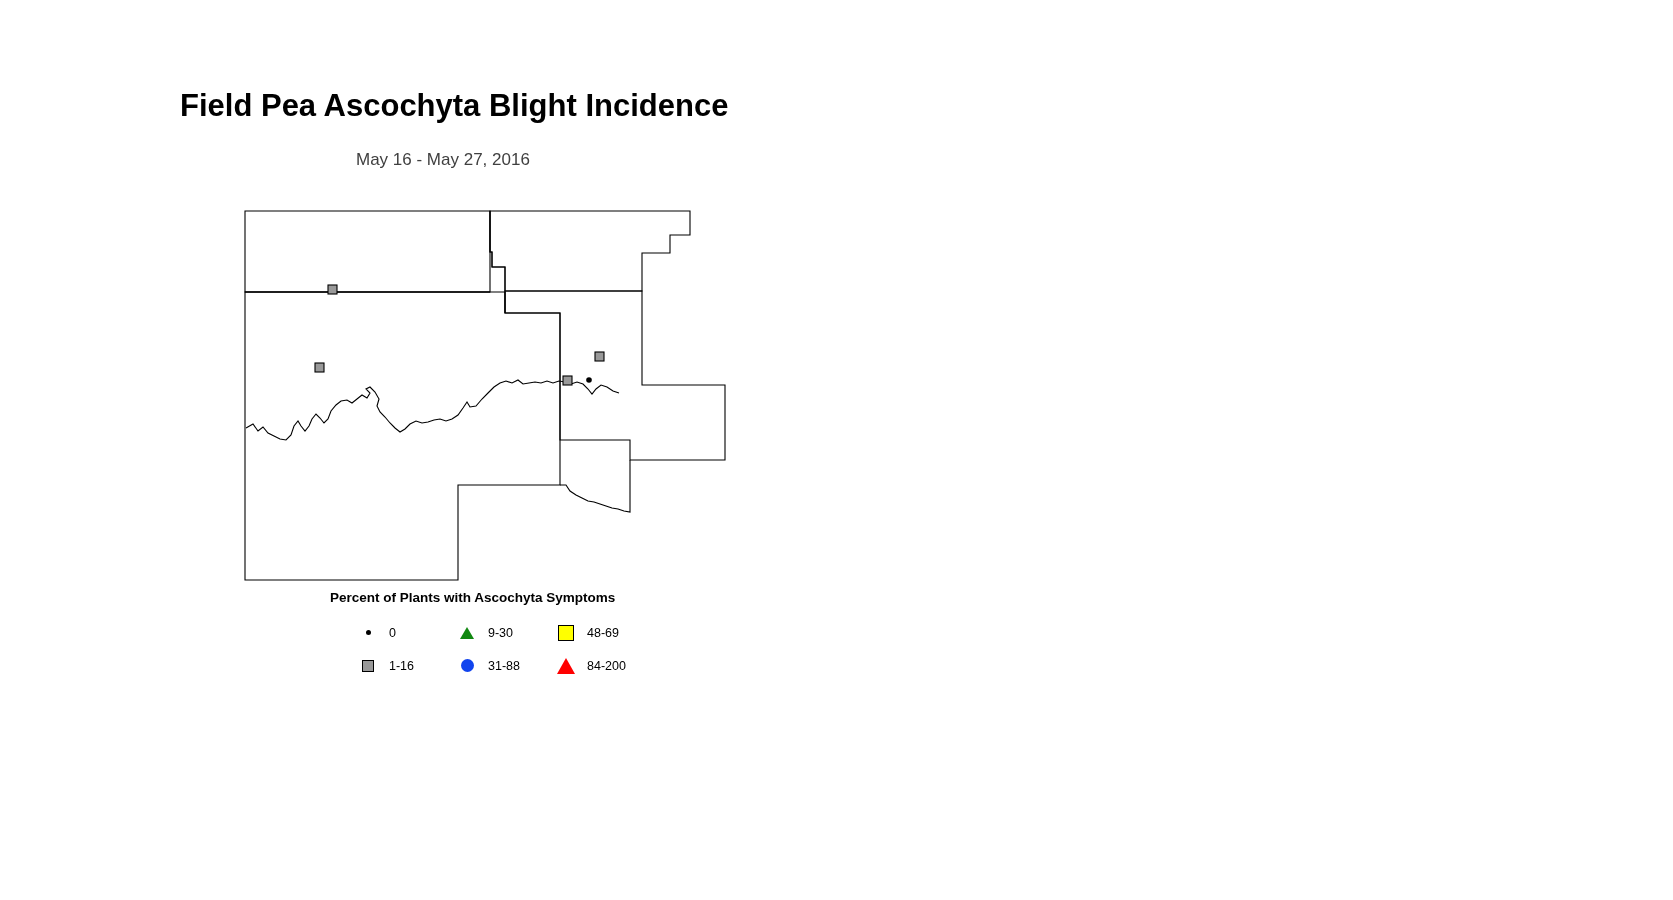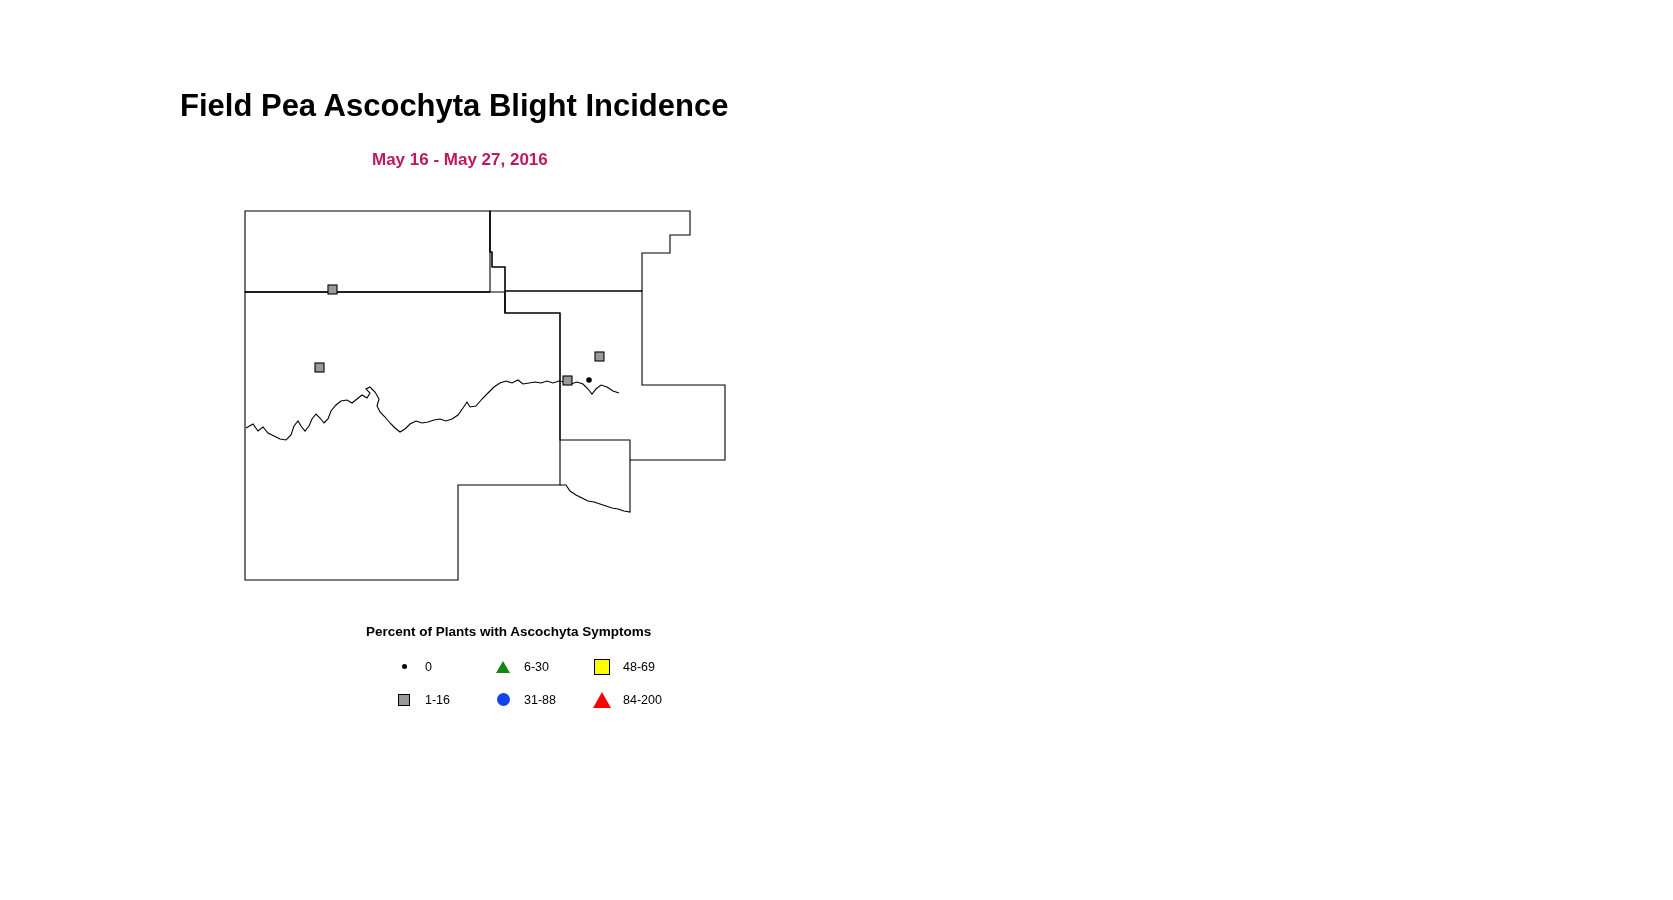--- a/index.html
+++ b/index.html
@@ -27,44 +27,43 @@
     left: 180px;
     top: 88px;
     font-size: 31px;
     font-weight: bold;
     letter-spacing: 0px;
     white-space: nowrap;
     color: #000;
   }
   .subtitle {
     position: absolute;
-    left: 372px;
+    left: 356px;
     top: 150px;
     font-size: 17px;
-    font-weight: bold;
-    white-space: nowrap;
-    color: #be185d;
+    font-weight: normal;
+    white-space: nowrap;
+    color: #404040;
   }
   #map-figure {
     position: absolute;
     left: 230px;
     top: 195px;
     width: 520px;
     height: 400px;
   }
   #map-svg {
     display: block;
   }
   .legend {
     position: absolute;
     left: 330px;
-    top: 624px;
+    top: 590px;
     width: 430px;
     height: 95px;
-    margin-left: 36px;
   }
   .legend-title {
     position: absolute;
     left: 0px;
     top: 0px;
     font-size: 13.5px;
     font-weight: bold;
     white-space: nowrap;
     color: #000;
   }
@@ -209,21 +208,21 @@
         <div class="legend-cell">
           <span class="legend-sym">
               <span class="sym-dot"></span>
             </span>
           <span class="legend-label">0</span>
         </div>
         <div class="legend-cell">
           <span class="legend-sym">
               <span class="sym-tri-green"></span>
             </span>
-          <span class="legend-label">6-30</span>
+          <span class="legend-label">9-30</span>
         </div>
         <div class="legend-cell">
           <span class="legend-sym">
               <span class="sym-square-yellow"></span>
             </span>
           <span class="legend-label">48-69</span>
         </div>
       </div>
 
       <div class="legend-row">

